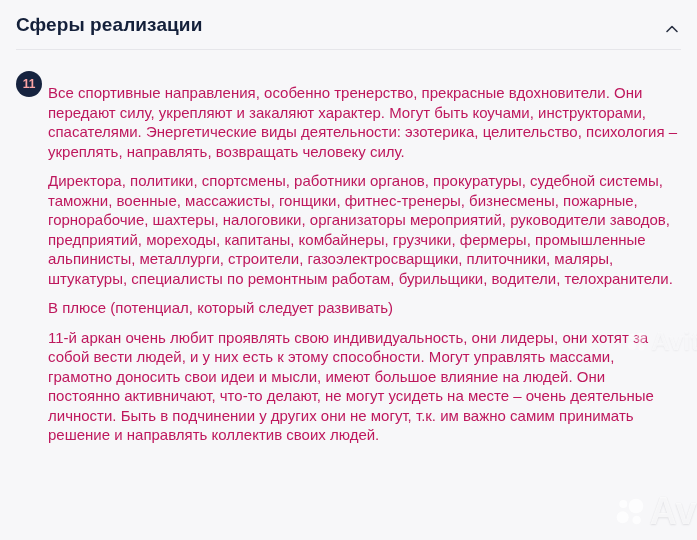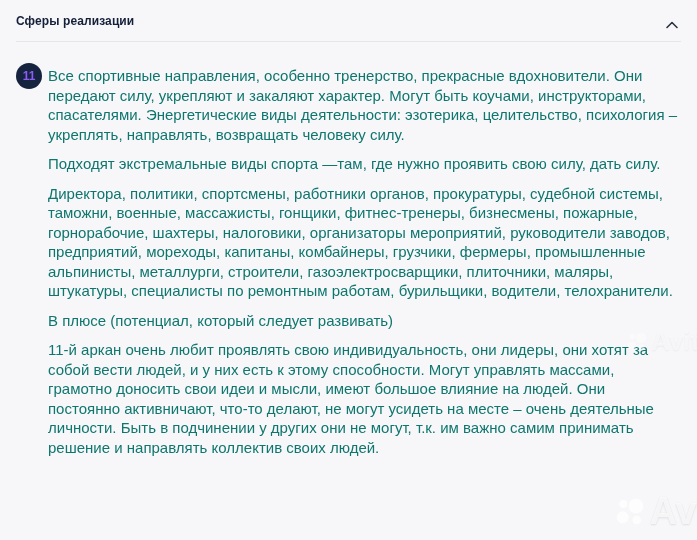--- a/index.html
+++ b/index.html
@@ -16,21 +16,21 @@
     color: #2e3446;
   }
   .accordion-header {
     display: flex;
     align-items: center;
     justify-content: space-between;
     padding: 14px 18px 13px 16px;
     cursor: pointer;
   }
   .accordion-title {
-    font-size: 12px;
+    font-size: 19px;
     font-weight: 700;
     color: #14203a;
     letter-spacing: 0.1px;
   }
   .chevron {
     width: 14px;
     height: 10px;
     display: inline-block;
     flex: 0 0 auto;
   }
@@ -43,37 +43,37 @@
     padding: 24px 16px 0 16px;
     display: flex;
     align-items: flex-start;
   }
   .badge {
     flex: 0 0 auto;
     width: 26px;
     height: 26px;
     border-radius: 50%;
     background: #16233f;
-    color: #8b5cf6;
+    color: #fca5a5;
     font-size: 12px;
     font-weight: 700;
     display: flex;
     align-items: center;
     justify-content: center;
     margin-top: -3px;
   }
   .text-col {
     margin-left: 6px;
     flex: 1 1 auto;
   }
   .text-col p {
-    margin: 0 0 10px 0;
+    margin: 9px 0 10px 0;
     font-size: 15px;
     line-height: 1.3;
-    color: #0f766e;
+    color: #be185d;
   }
   .text-col p.italic {
   }
   
   .watermark {
     position: absolute;
     display: flex;
     align-items: center;
     pointer-events: none;
     color: rgba(255,255,255,0.78);
@@ -107,21 +107,20 @@
     </svg>
   </span>
 </div>
 
 <div class="divider"></div>
 
 <div class="content">
   <div class="badge">11</div>
   <div class="text-col">
     <p>Все спортивные направления, особенно тренерство, прекрасные вдохновители. Они передают силу, укрепляют и закаляют характер. Могут быть коучами, инструкторами, спасателями. Энергетические виды деятельности: эзотерика, целительство, психология – укреплять, направлять, возвращать человеку силу.</p>
-    <p>Подходят экстремальные виды спорта —там, где нужно проявить свою силу, дать силу.</p>
     <p>Директора, политики, спортсмены, работники органов, прокуратуры, судебной системы, таможни, военные, массажисты, гонщики, фитнес-тренеры, бизнесмены, пожарные, горнорабочие, шахтеры, налоговики, организаторы мероприятий, руководители заводов, предприятий, мореходы, капитаны, комбайнеры, грузчики, фермеры, промышленные альпинисты, металлурги, строители, газоэлектросварщики, плиточники, маляры, штукатуры, специалисты по ремонтным работам, бурильщики, водители, телохранители.</p>
     <p class="italic">В плюсе (потенциал, который следует развивать)</p>
     <p>11-й аркан очень любит проявлять свою индивидуальность, они лидеры, они хотят за собой вести людей, и у них есть к этому способности. Могут управлять массами, грамотно доносить свои идеи и мысли, имеют большое влияние на людей. Они постоянно активничают, что-то делают, не могут усидеть на месте – очень деятельные личности. Быть в подчинении у других они не могут, т.к. им важно самим принимать решение и направлять коллектив своих людей.</p>
   </div>
 </div>
 
 <div class="watermark watermark-mid">
   <svg width="22" height="22" viewBox="0 0 24 24">
     <circle cx="7" cy="6" r="3" fill="rgba(255,255,255,0.78)"></circle>
     <circle cx="16.5" cy="7.5" r="5.5" fill="rgba(255,255,255,0.78)"></circle>

